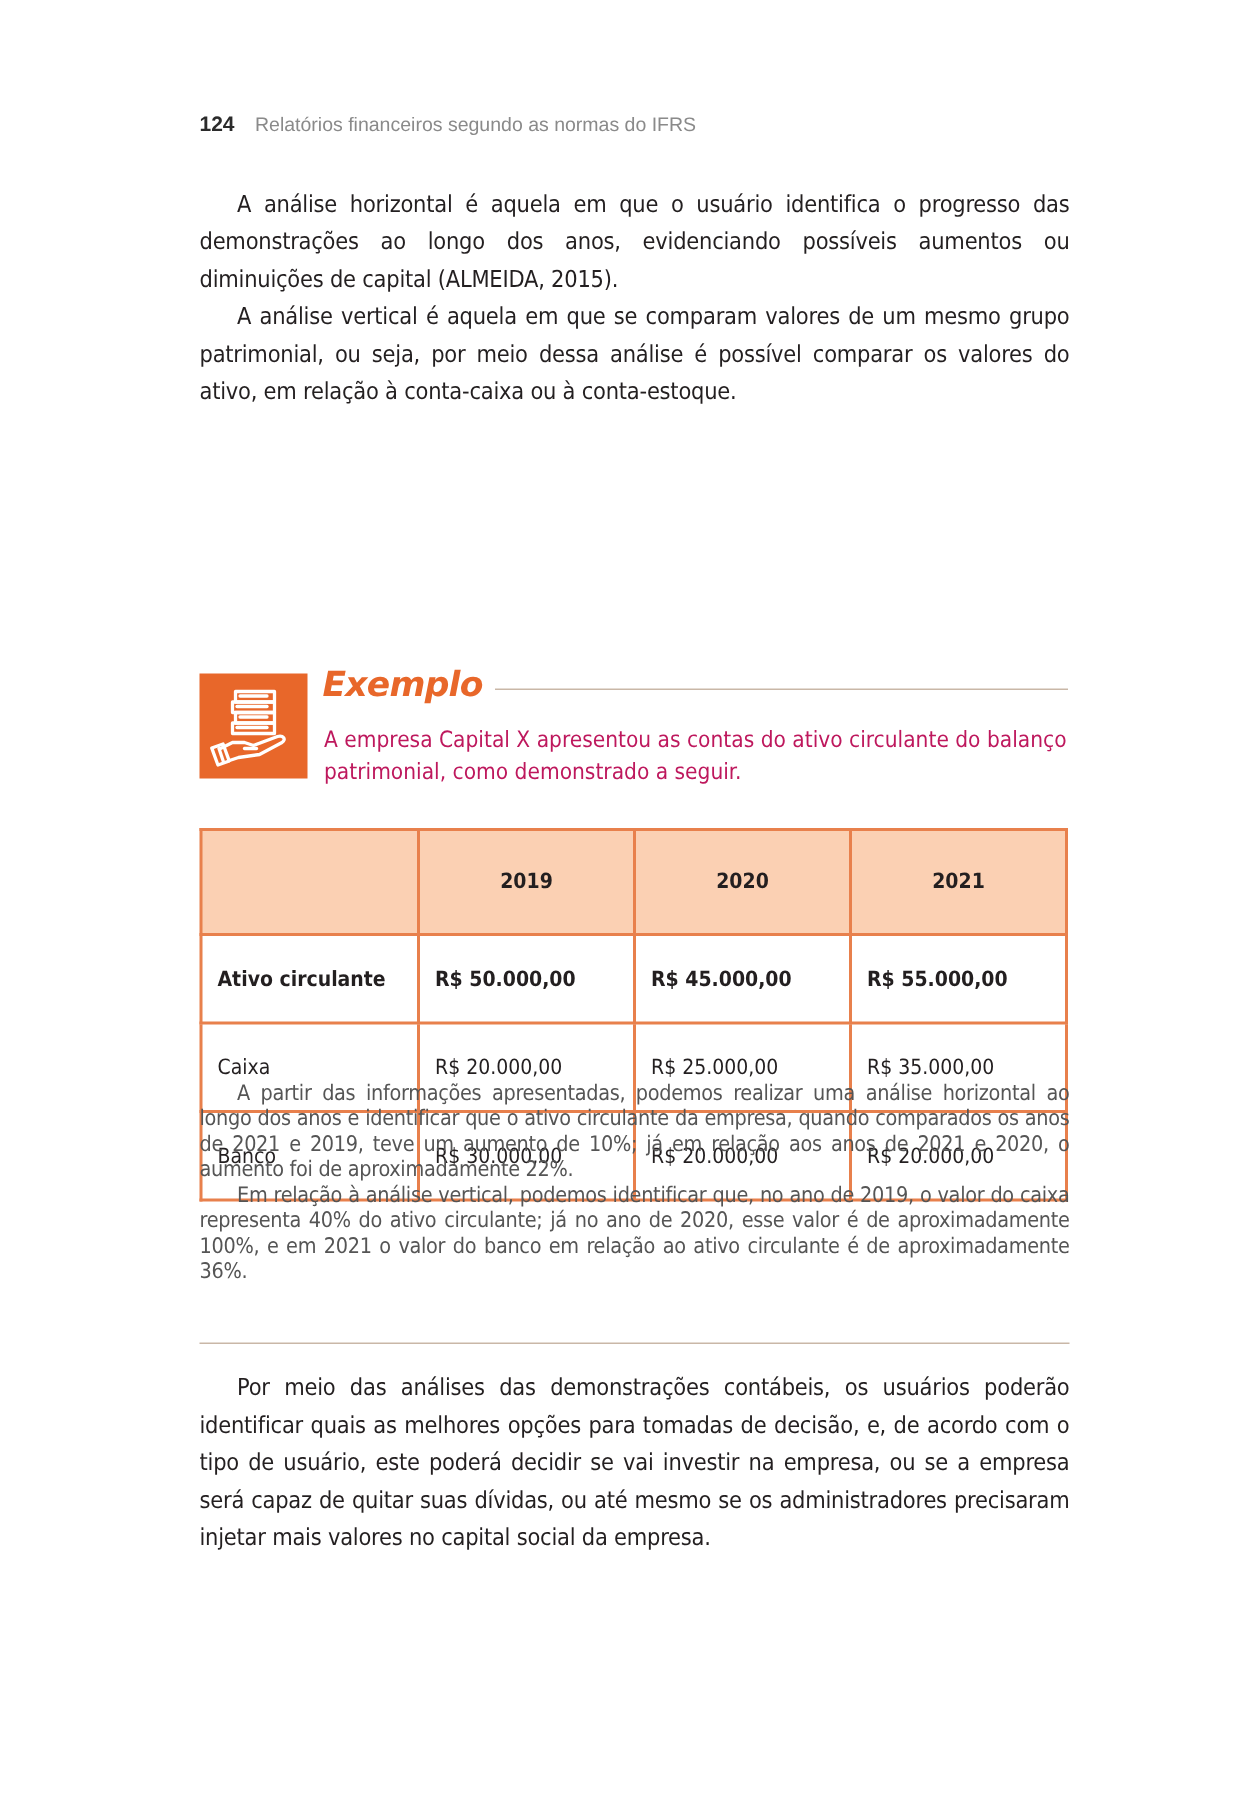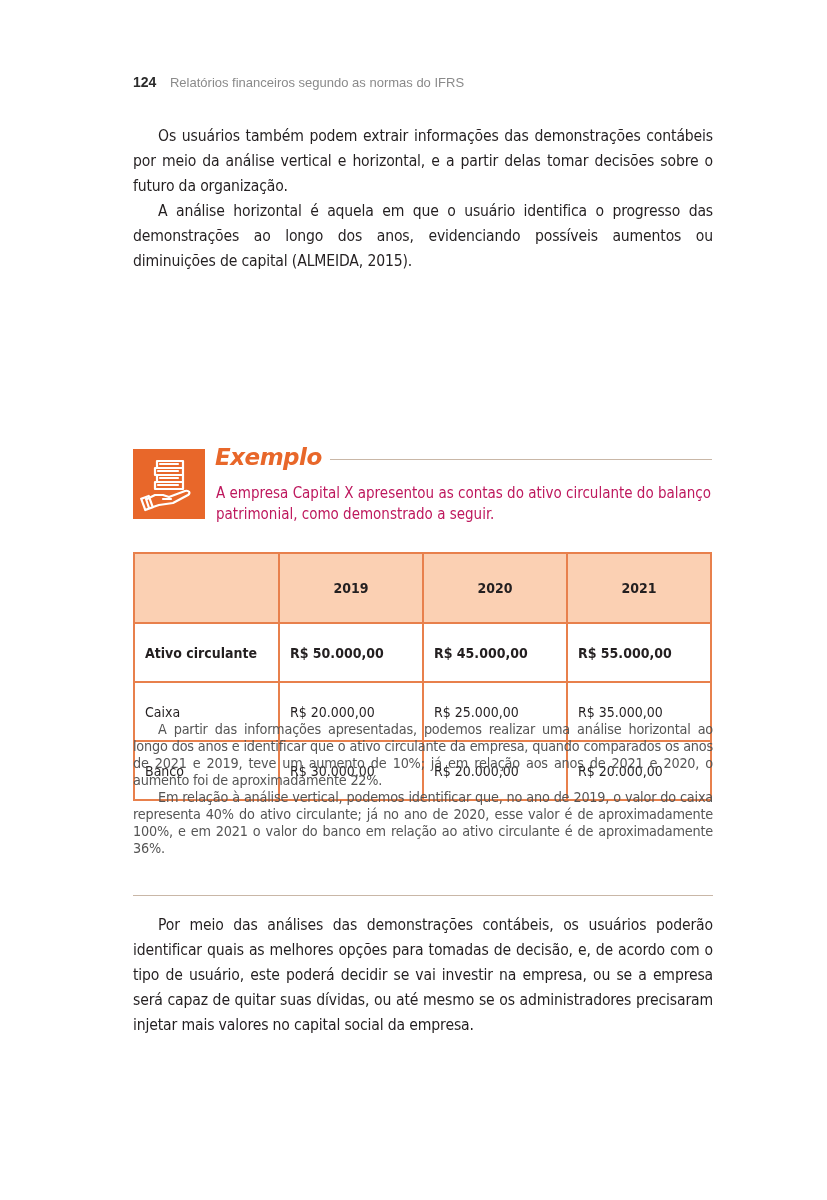--- a/index.html
+++ b/index.html
@@ -27,22 +27,22 @@
 </style>
 </head>
 <body>
 
 <div class="header">
   <span class="pnum">124</span>
   <span>Relatórios financeiros segundo as normas do IFRS</span>
 </div>
 
 <div class="body-text" id="intro">
-  <p>Os usuários também podem extrair informações das demonstrações contábeis por meio da análise vertical e horizontal, e a partir delas tomar decisões sobre o futuro da organização.</p>
   <p>A análise horizontal é aquela em que o usuário identifica o progresso das demonstrações ao longo dos anos, evidenciando possíveis aumentos ou diminuições de capital (ALMEIDA, 2015).</p>
+  <p>A análise vertical é aquela em que se comparam valores de um mesmo grupo patrimonial, ou seja, por meio dessa análise é possível comparar os valores do ativo, em relação à conta-caixa ou à conta-estoque.</p>
 </div>
 
 <div class="example-icon">
   <svg width="72" height="70" viewBox="0 0 72 70" fill="none" stroke="#ffffff" stroke-width="2.2" stroke-linejoin="round" stroke-linecap="round">
     <rect x="24" y="12" width="26" height="7"></rect>
     <rect x="22" y="19" width="28" height="7"></rect>
     <rect x="24" y="26" width="26" height="7"></rect>
     <rect x="22" y="33" width="28" height="7"></rect>
     <line x1="27" y1="15" x2="45" y2="15"></line>
     <line x1="25" y1="22" x2="45" y2="22"></line>

